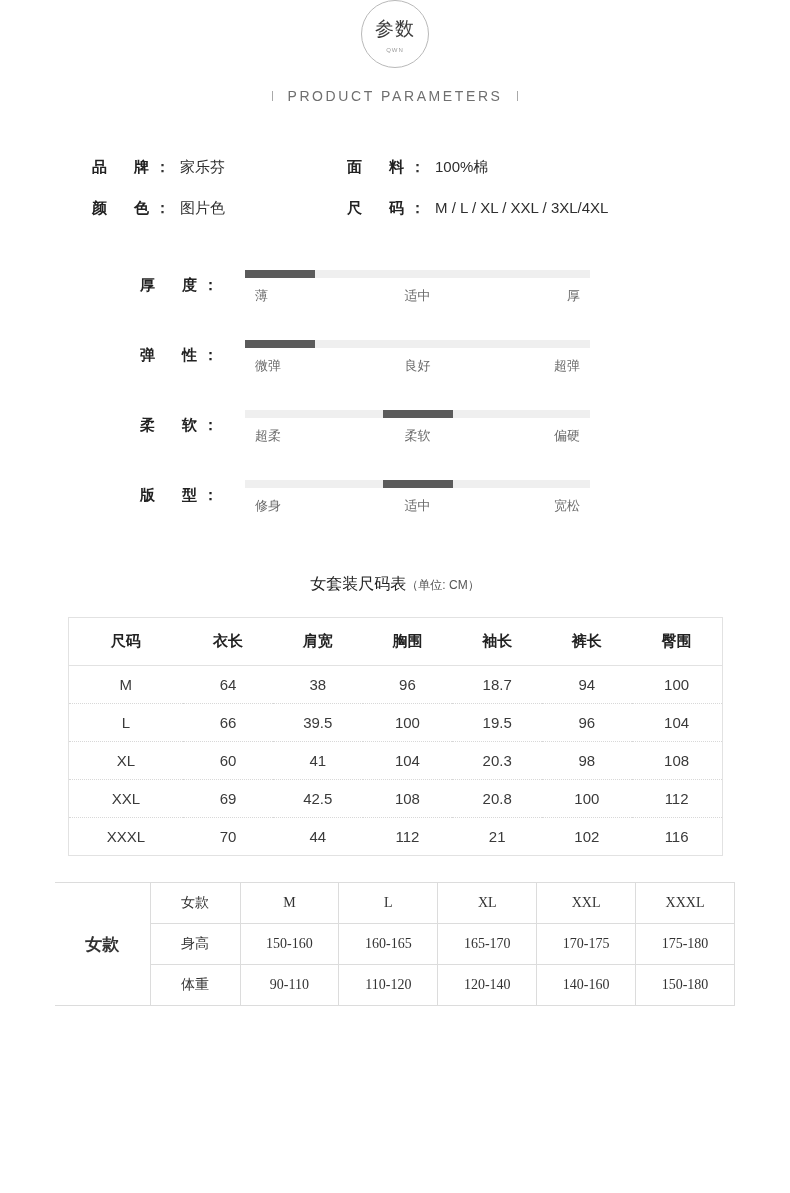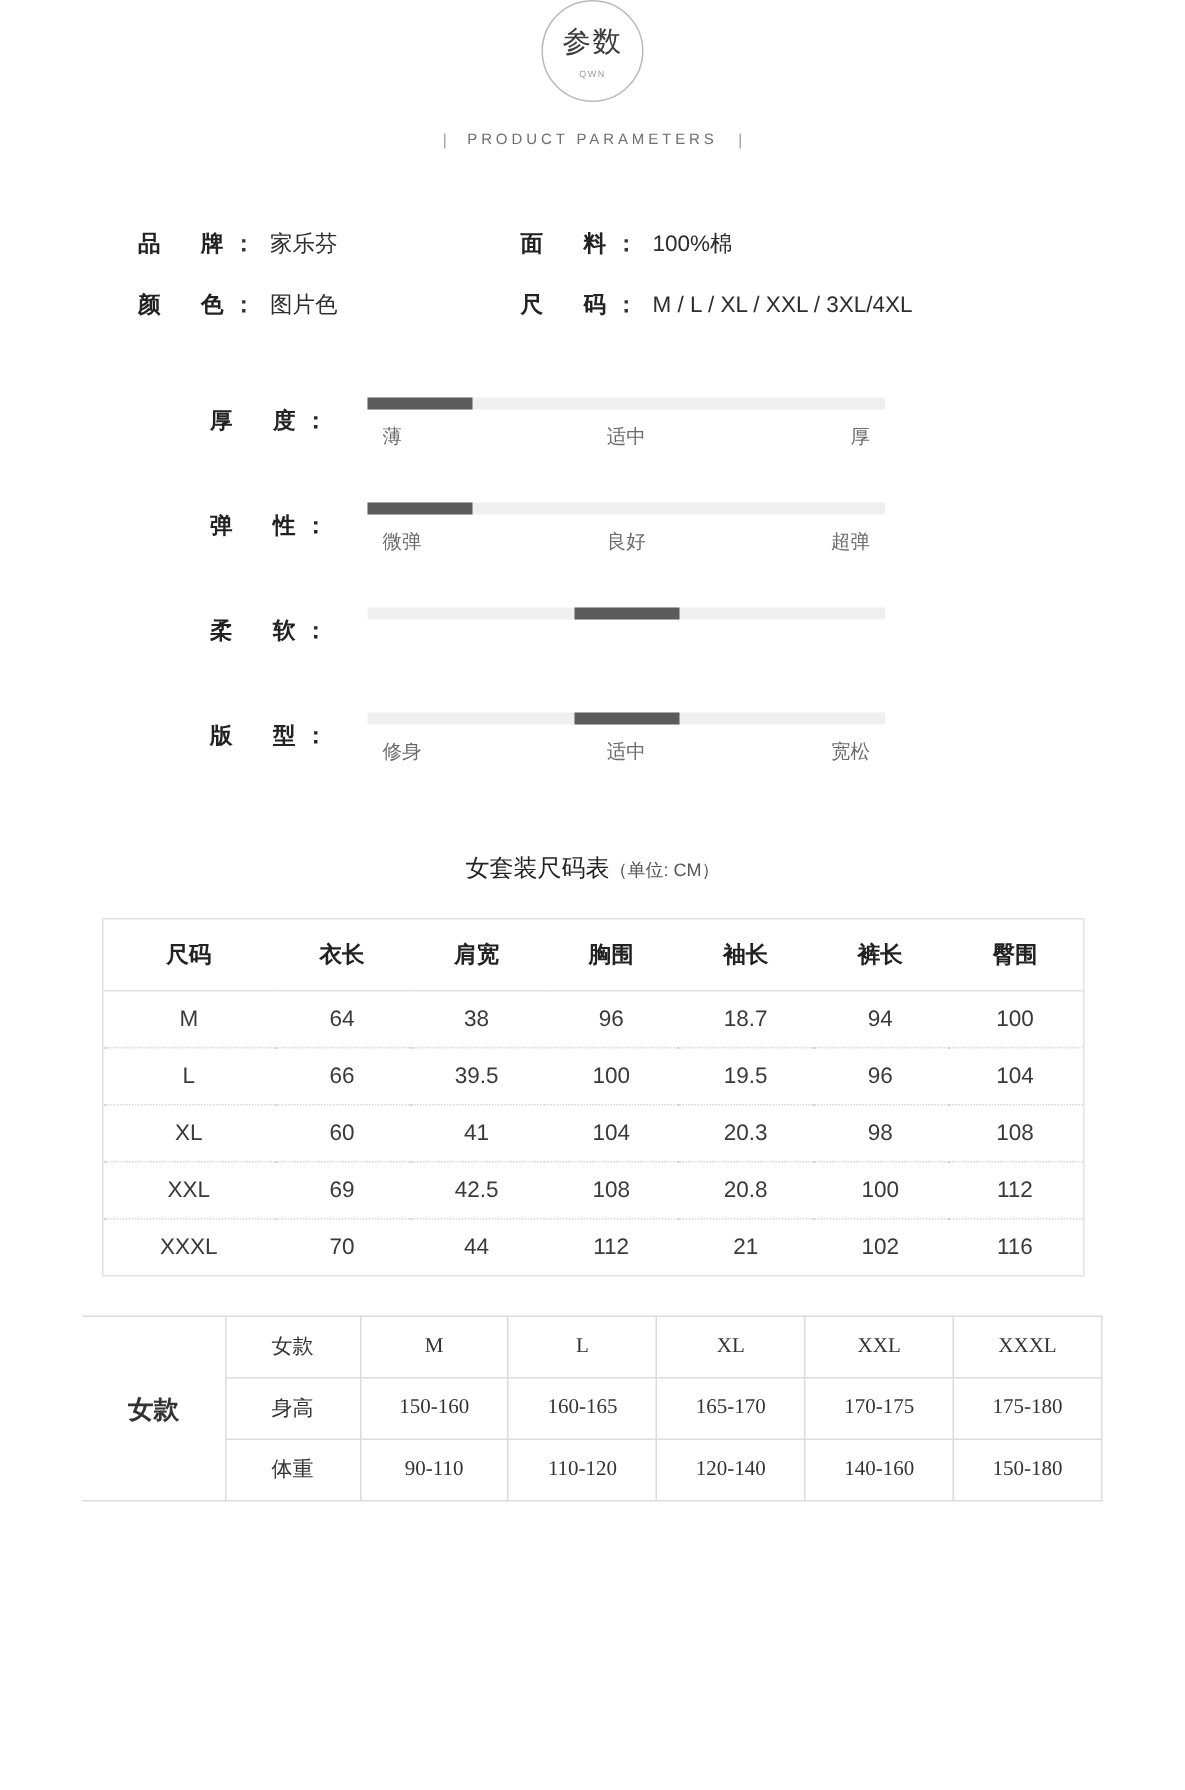--- a/index.html
+++ b/index.html
@@ -43,21 +43,21 @@
     color: #9a9a9a;
     letter-spacing: 1px;
     margin-top: 9px;
   }
   .subtitle-row {
     margin-top: 20px;
     display: flex;
     align-items: center;
     justify-content: center;
     gap: 14px;
-    font-size: 10px;
+    font-size: 14px;
     color: #6f6f6f;
     letter-spacing: 2.6px;
   }
   .subtitle-row .bar {
     display: inline-block;
     width: 1px; height: 10px;
     background: #a9a9a9;
   }
 
   
@@ -285,20 +285,25 @@
   </div>
 
   <div class="slider-row">
     <div class="slider-label">
       <span>柔　软</span><span class="colon">：</span>
     </div>
     <div class="slider-body">
       <div class="track">
         <div class="fill" id="fill-2" style="left: 138px; width: 70px;"></div>
       </div>
+      <div class="ticks">
+        <span>超柔</span>
+        <span>柔软</span>
+        <span>偏硬</span>
+      </div>
     </div>
   </div>
 
   <div class="slider-row">
     <div class="slider-label">
       <span>版　型</span><span class="colon">：</span>
     </div>
     <div class="slider-body">
       <div class="track">
         <div class="fill" id="fill-3" style="left: 138px; width: 70px;"></div>

